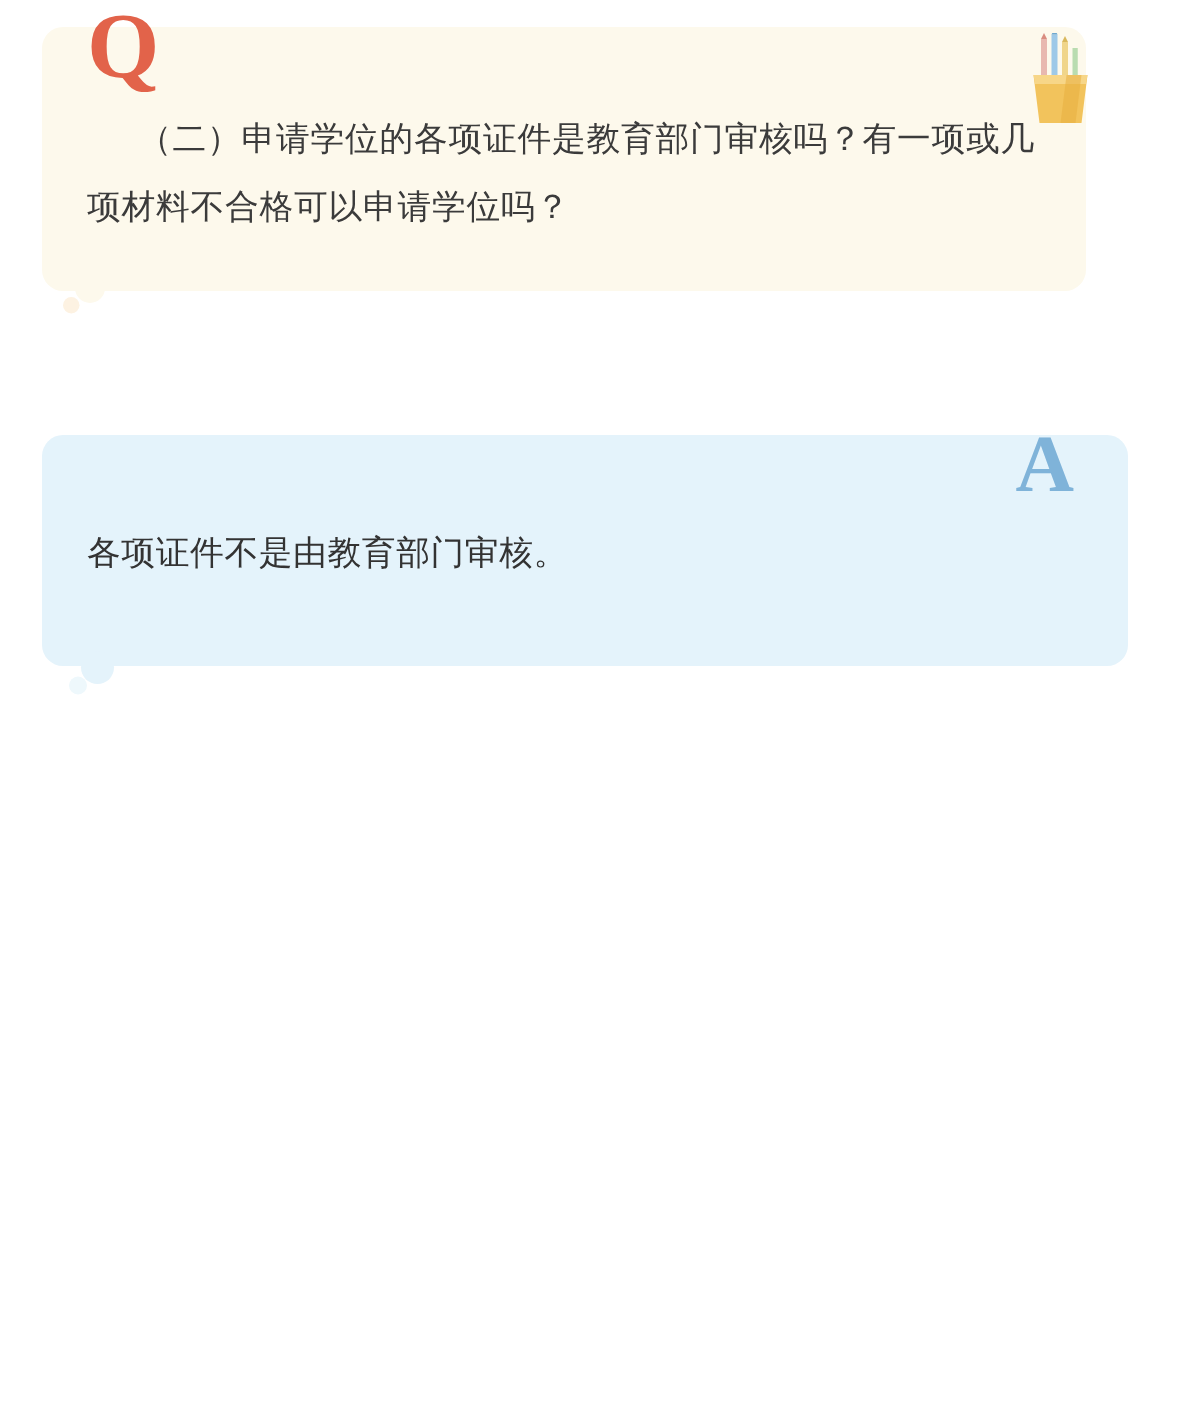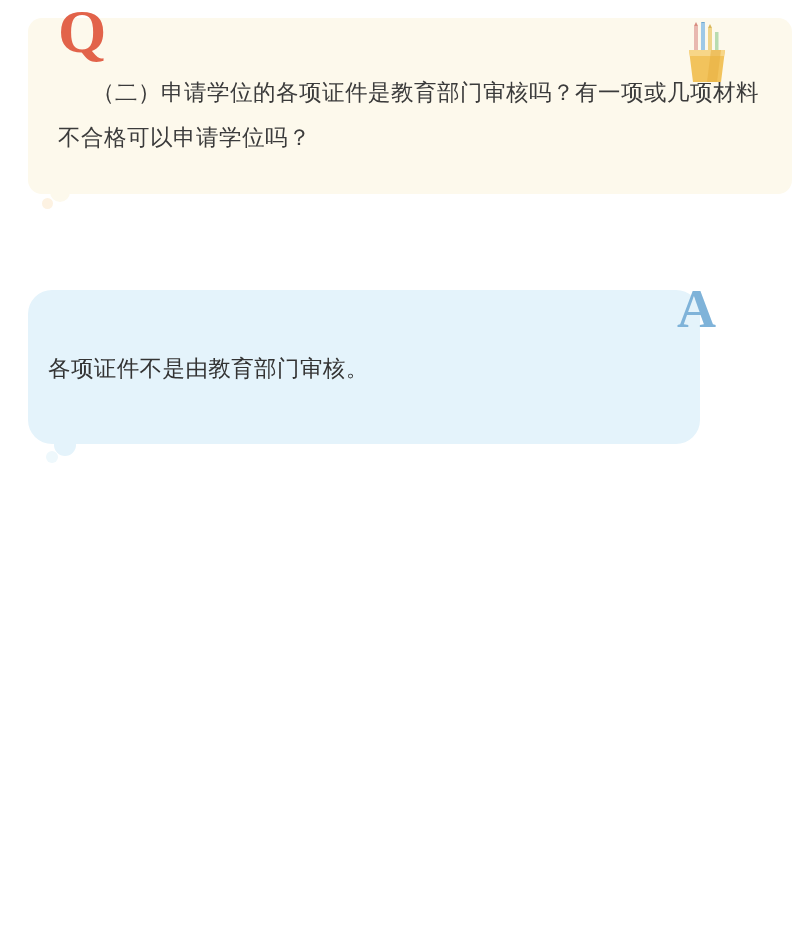--- a/index.html
+++ b/index.html
@@ -27,21 +27,21 @@
     left: 28px;
     top: 18px;
     width: 724px;
   }
   .q-bubble {
     position: relative;
     background: #fdf9ec;
     border-radius: 14px;
     padding: 52px 30px 34px 30px;
     box-sizing: border-box;
-    width: 764px;
+    width: 696px;
   }
   .q-mark {
     position: absolute;
     left: 30px;
     top: -18px;
     font-family: "Liberation Serif", serif;
     font-weight: bold;
     font-size: 62px;
     line-height: 62px;
     color: #e2634a;
@@ -95,24 +95,24 @@
   
   .a-block {
     position: absolute;
     left: 28px;
     top: 290px;
     width: 724px;
   }
   .a-bubble {
     position: relative;
     background: #e4f3fb;
-    border-radius: 24px;
-    padding: 56px 34px 52px 20px;
+    border-radius: 14px;
+    padding: 56px 34px 52px 30px;
     box-sizing: border-box;
-    width: 672px;
+    width: 724px;
   }
   .a-mark {
     position: absolute;
     right: 36px;
     top: -8px;
     font-family: "Liberation Serif", serif;
     font-weight: bold;
     font-size: 54px;
     line-height: 54px;
     color: #7fb3d9;

